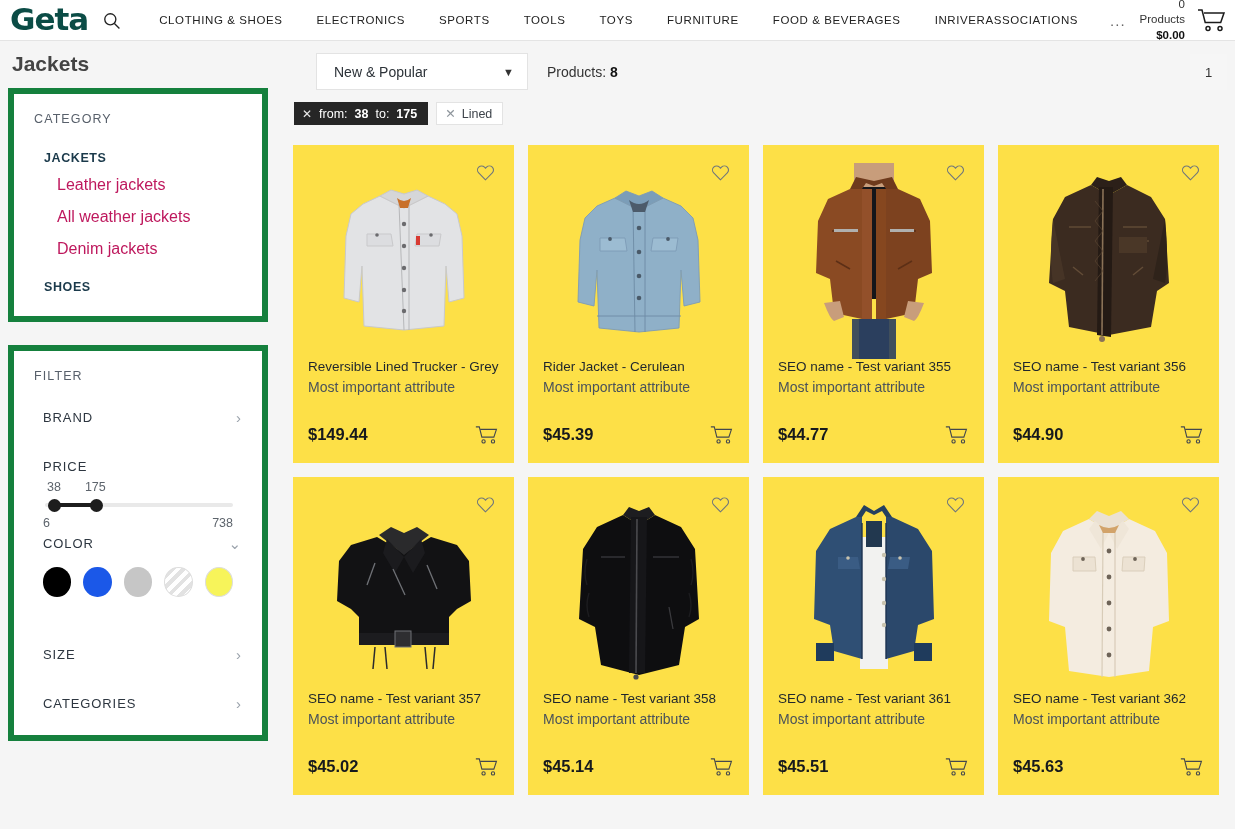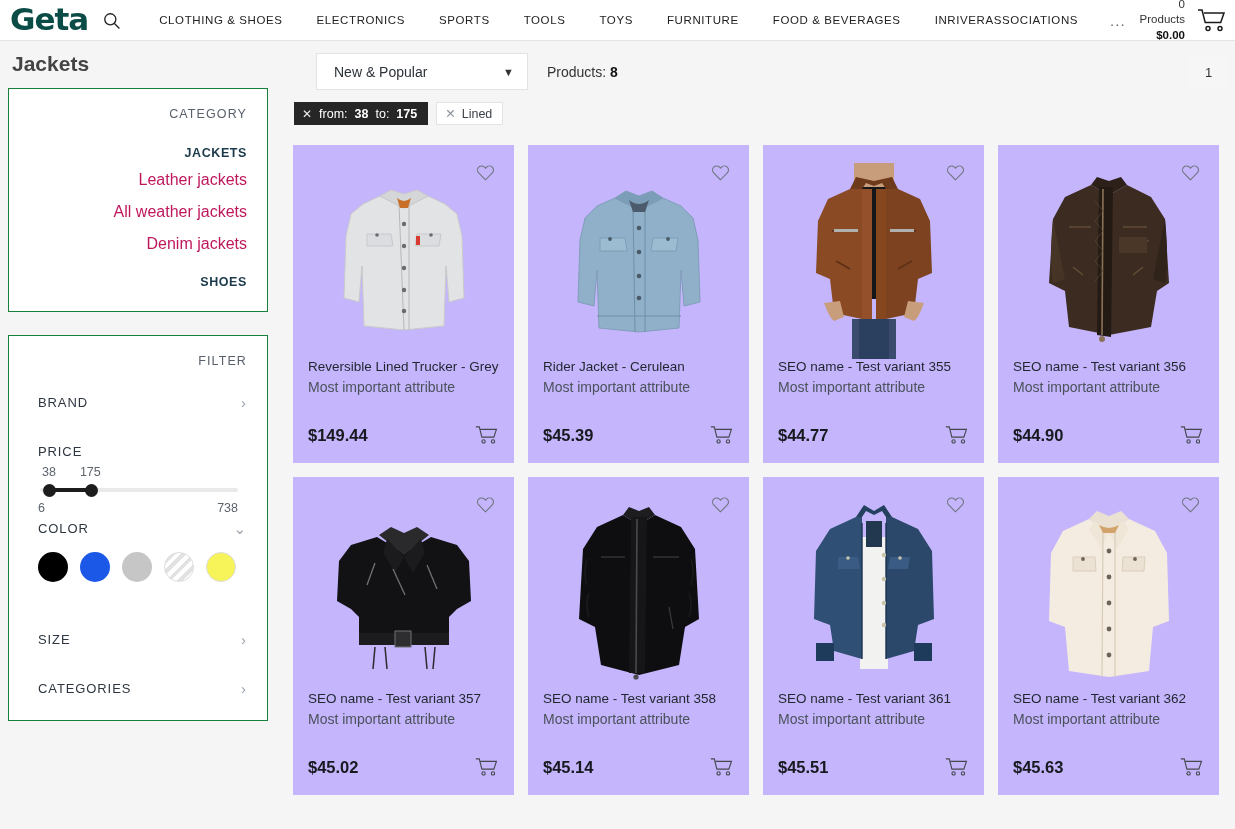--- a/index.html
+++ b/index.html
@@ -51,23 +51,22 @@
   .sidebar { width: 280px; padding: 0 12px 0 8px; flex-shrink: 0; }
   .content { flex: 1; padding: 0 4px 0 12px; }
 
   .page-title {
     font-size: 21px; color: #444; font-weight: bold;
     padding: 11px 0 12px 4px;
   }
 
   .panel {
     background: #fff;
-    border: 1px solid #15803d;
+    border: 6px solid #15803d;
     padding: 18px 20px;
-    text-align: right;
   }
   .panel + .panel { margin-top: 23px; }
 
   .panel-head {
     font-size: 12.5px; color: #58606b; letter-spacing: 1.1px;
     margin-bottom: 21px;
   }
   .cat-root {
     font-size: 12.5px; color: #1b3a4b; font-weight: bold;
     letter-spacing: 0.6px; padding: 4px 0 4px 10px; cursor: pointer;
@@ -144,37 +143,37 @@
     gap: 6px; padding: 0 10px 0 8px; cursor: pointer;
   }
   .chip-clear .x { color: #8e959c; }
 
   
   .grid {
     display: grid; grid-template-columns: repeat(4, 221px);
     gap: 14px; padding: 20px 0 0 1px;
   }
   .card {
-    background: #c4b5fd; height: 318px; position: relative;
+    background: #fde047; height: 318px; position: relative;
     display: flex; flex-direction: column; cursor: pointer;
   }
   .heart {
     position: absolute; top: 19px; right: 19px; z-index: 3; cursor: pointer;
   }
   .img-wrap {
     height: 213px; display: flex; align-items: center; justify-content: center;
     padding-top: 18px;
   }
   .card-body { padding: 0 15px; flex: 1; display: flex; flex-direction: column; }
   .p-title {
     font-size: 13.5px; color: #1f262d; line-height: 1.32;
   }
   .p-attr { font-size: 14px; color: #4a525a; margin-top: 3px; }
   .p-foot {
-    margin-top: auto; display: flex; align-items: center;
+    margin-top: auto; display: flex; align-items: flex-start;
     justify-content: space-between; padding-bottom: 18px;
   }
   .p-price { font-size: 16.5px; color: #16191d; font-weight: bold; }
   .cart-btn { cursor: pointer; display: flex; }
 
   svg { display: block; }
 </style>
 </head>
 <body>
 

